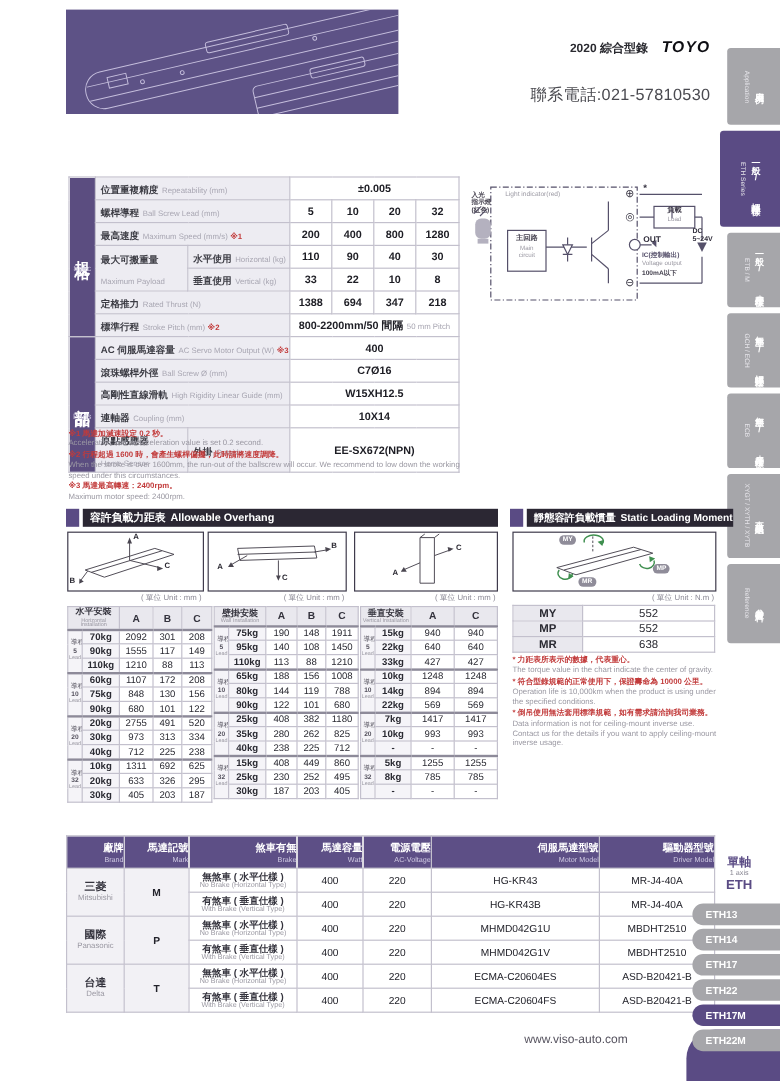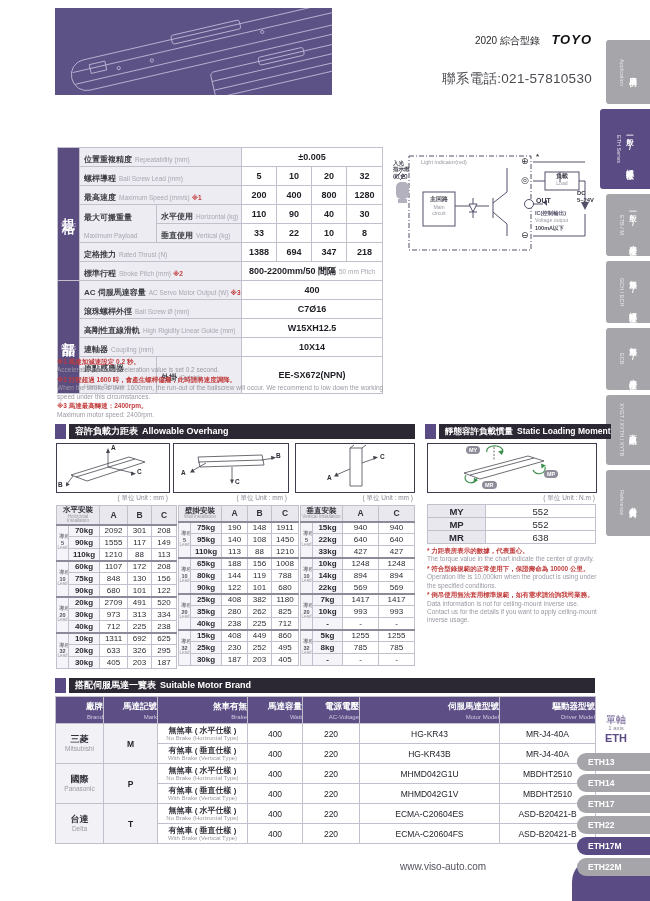--- a/index.html
+++ b/index.html
@@ -7,21 +7,21 @@
         font-family:"Liberation Sans","DejaVu Sans",sans-serif;color:#222}
   
   .sech{position:absolute;height:15px;display:flex}
   .sech .sq{width:11px;background:#5a4b84;margin-right:3px;flex:none}
   .sech .bar{flex:1;background:#2b2733;color:#fff;font-size:9px;font-weight:bold;line-height:15px;padding-left:6px;white-space:nowrap}
   .sech .bar .be{margin-left:4px}
   
   .prod{position:absolute;left:55px;top:8px;width:277px;height:87px;background:#5d5286;overflow:hidden}
   
   .catline{position:absolute;left:372px;top:30px;width:220px;text-align:right}
-  .cl{font-size:10px;font-weight:normal;color:#2a2a30}
+  .cl{font-size:10px;font-weight:bold;color:#2a2a30}
   .toyo{font-size:13px;font-weight:900;font-style:italic;color:#0d0d12;margin-left:7px;letter-spacing:1px}
   .phone{position:absolute;left:372px;top:70px;width:220px;text-align:right;font-size:13.5px;color:#4a4a50;letter-spacing:.3px}
   
   .stab{position:absolute;right:0;width:44px;background:#a6a6aa;border-radius:3px 0 0 3px;
         writing-mode:vertical-rl;display:flex;flex-direction:column;align-items:center;justify-content:center;gap:3px;overflow:hidden}
   .stab.active{background:#5a4b84;width:50px}
   .szh{color:#fff;font-weight:bold;font-size:7.5px;text-orientation:upright;letter-spacing:1px;white-space:nowrap}
   .sen{color:#e6e5ea;font-size:5.5px;text-orientation:mixed;white-space:nowrap}
   
   table.t{border-collapse:collapse;table-layout:fixed;position:absolute;background:#fff;border:1.5px solid #8d8a99}
@@ -71,28 +71,28 @@
   .motor tr{height:20px}
   .motor th{background:#5d4f86;color:#fff;font-size:8.5px;font-weight:bold;text-align:right;vertical-align:middle;border:1px solid #8d8a99}
   .the{display:block;font-size:6px;color:#cfc9e2;font-weight:normal;margin-top:1px}
   .motor td{font-size:8.5px;text-align:center;color:#22222a;vertical-align:middle}
   .bz{font-size:9px;font-weight:bold;color:#33323c;line-height:1.1}
   .be2{font-size:6.5px;color:#9a98a2;line-height:1.1}
   .bk{font-size:8px;font-weight:bold;color:#33323c;line-height:1.15}
   .bke{font-size:6px;color:#9a98a2;line-height:1.1}
   
   .axis{position:absolute;right:4px;top:714px;width:60px;text-align:center;z-index:3}
-  .az{font-size:10px;font-weight:normal;color:#5a4b84;line-height:1.1}
+  .az{font-size:10px;font-weight:bold;color:#5a4b84;line-height:1.1}
   .ae{font-size:6px;color:#8a8894;line-height:1.1}
   .as{font-size:11px;font-weight:bold;color:#5a4b84;line-height:1.2}
   .mtab{position:absolute;right:0;width:62px;height:18px;background:#a6a6aa;border-radius:9px 0 0 9px;color:#fff;
         font-weight:bold;font-size:8.5px;line-height:18px;padding-left:11px;z-index:3}
   .mtab.active{background:#5a4b84}
   .corner{position:absolute;right:0;top:858px;width:78px;height:43px;background:#5a4b84;border-top-left-radius:24px;z-index:1}
-  .url{position:absolute;left:400px;top:861px;width:160px;text-align:left;font-size:10px;color:#55525e;z-index:2}
+  .url{position:absolute;left:400px;top:861px;width:160px;text-align:center;font-size:10px;color:#55525e;z-index:2}
   
   .senw{position:absolute;left:393px;top:148px;width:202px;height:114px}
   .slab{position:absolute;white-space:pre-line;line-height:1.15}
 </style>
 </head>
 <body>
 
 <div class="page">
 
   <div class="prod">
@@ -429,21 +429,21 @@
           <td class="dv">101</td>
           <td class="dv">122</td>
         </tr>
     <tr class="gs">
           <td class="ld" rowspan="3">
             <div class="ldz">導程</div>
             <div class="ldn">20</div>
             <div class="lde">Lead</div>
           </td>
       <td class="kg">20kg</td>
-          <td class="dv">2709</td>
+          <td class="dv">2755</td>
           <td class="dv">491</td>
           <td class="dv">520</td>
         </tr>
     <tr>
           <td class="kg">30kg</td>
           <td class="dv">973</td>
           <td class="dv">313</td>
           <td class="dv">334</td>
         </tr>
     <tr>
@@ -739,24 +739,20 @@
     </table>
   <div class="snotes">
     <span class="fz">* 力距表所表示的數據，代表重心。</span>
       <span class="fe">The torque value in the chart indicate the center of gravity.</span>
     <span class="fz">* 符合型錄規範的正常使用下，保證壽命為 10000 公里。</span>
       <span class="fe">Operation life is 10,000km when the product is using under the specified conditions.</span>
     <span class="fz">* 倒吊使用無法套用標準規範，如有需求請洽詢我司業務。</span>
       <span class="fe">Data information is not for ceiling-mount inverse use. Contact us for the details if you want to apply ceiling-mount inverse usage.</span>
   </div>
 
-  <div class="sech" style="left:55px;top:678px;width:540px">
-    <div class="sq"></div>
-    <div class="bar"><span>搭配伺服馬達一覽表</span><span class="be">Suitable Motor Brand</span></div>
-  </div>
   <table class="t motor" style="left:55px;top:696px;width:540px">
     <colgroup>
         <col style="width:48px">
         <col style="width:54px">
         <col style="width:90px">
         <col style="width:55px">
         <col style="width:57px">
         <col style="width:140px">
         <col style="width:96px">
       </colgroup>

